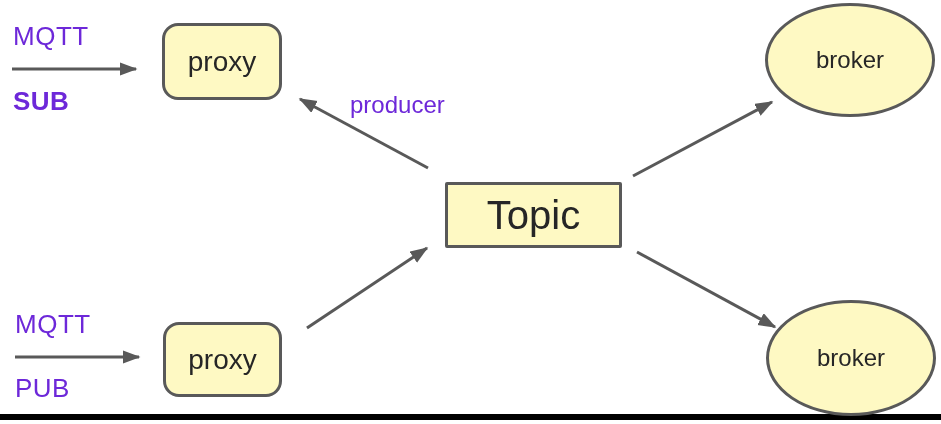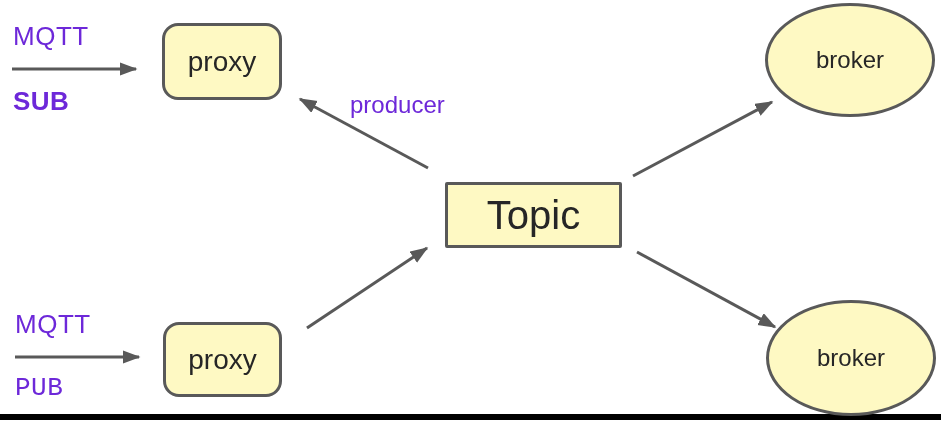--- a/index.html
+++ b/index.html
@@ -84,21 +84,21 @@
     <line x1="428" y1="168" x2="300" y2="99" stroke="#595959" stroke-width="3" marker-end="url(#ah)"></line>
     <line x1="307" y1="328" x2="427" y2="248" stroke="#595959" stroke-width="3" marker-end="url(#ah)"></line>
     <line x1="633" y1="176" x2="772" y2="102" stroke="#595959" stroke-width="3" marker-end="url(#ah)"></line>
     <line x1="637" y1="252" x2="775" y2="327" stroke="#595959" stroke-width="3" marker-end="url(#ah)"></line>
   </svg>
 
   <div class="free-label client-label" style="left:13px; top:21px;">MQTT</div>
   <div class="free-label client-label" style="left:13px; top:86px;font-weight:bold;">SUB</div>
 
   <div class="free-label client-label" style="left:15px; top:309px;">MQTT</div>
-  <div class="free-label client-label" style="left:15px; top:373px;font-family:Liberation Mono, monospace;">PUB</div>
+  <div class="free-label client-label" style="left:15px; top:373px;">PUB</div>
 
   <div class="free-label edge-label" style="left:350px; top:91px;">producer</div>
 
   <div class="node node-proxy" style="left:162px; top:23px; width:120px; height:77px;">
     <span>proxy</span>
   </div>
 
   <div class="node node-proxy" style="left:163px; top:322px; width:119px; height:75px;">
     <span>proxy</span>
   </div>

